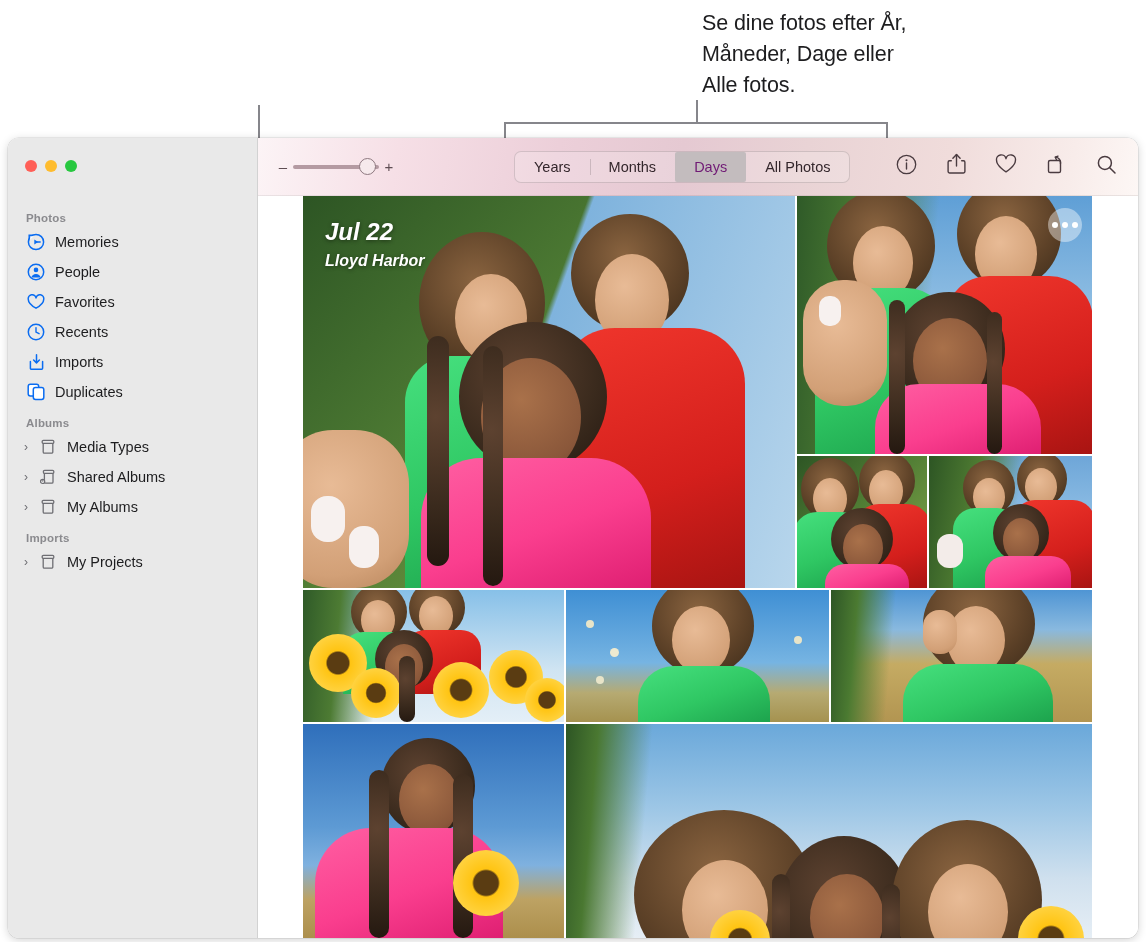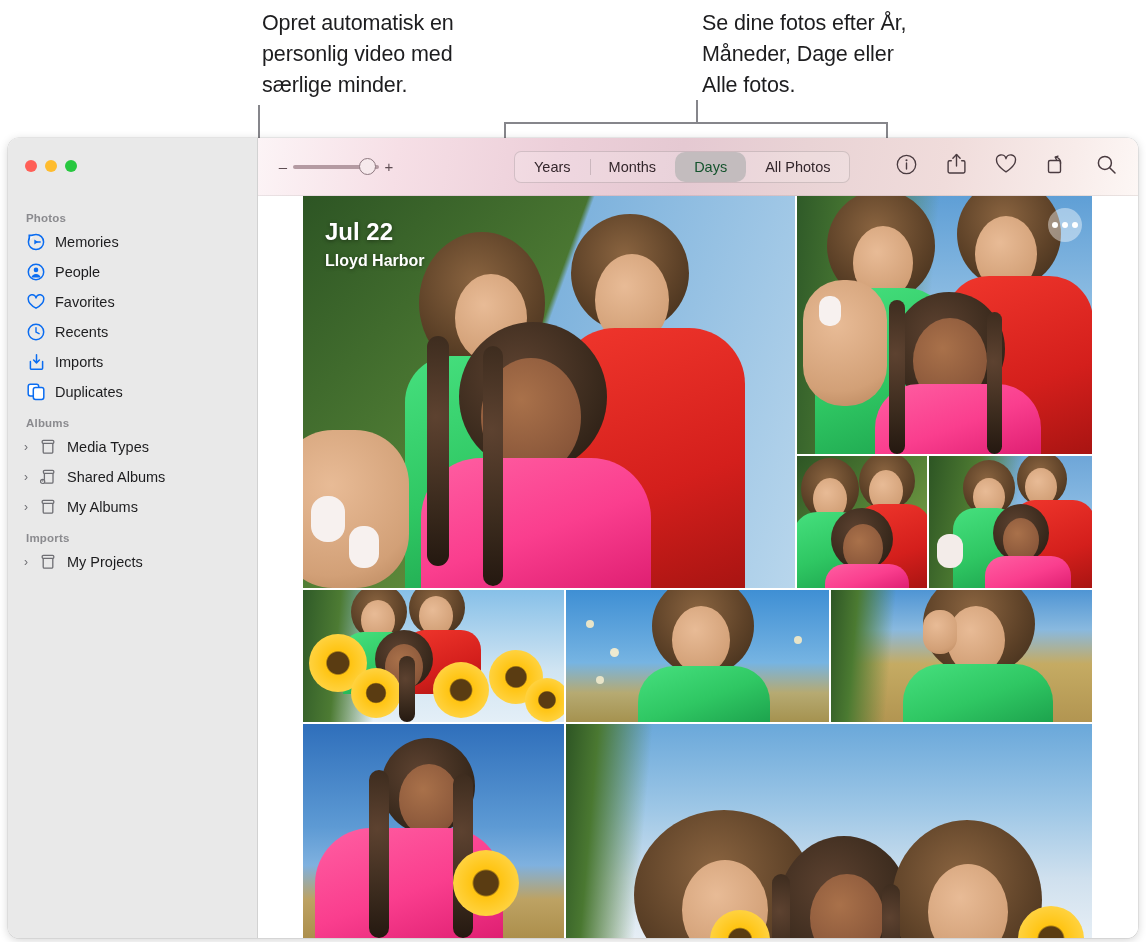--- a/index.html
+++ b/index.html
@@ -108,37 +108,37 @@
   }
   .seg {
     display: flex; align-items: center; justify-content: center;
     padding: 0 19px; font-size: 14.5px; color: #33262b;
     position: relative;
   }
   .seg.sep::before {
     content: ""; position: absolute; left: 0; top: 7px; bottom: 7px;
     width: 1px; background: rgba(0,0,0,0.14);
   }
-  .seg.active { background: #c3bcbe; color: #14532d; border-radius: 10px; }
+  .seg.active { background: #c3bcbe; color: #701a75; border-radius: 2px; }
 
   
   #tb-icons { position: absolute; right: 20px; top: 14px; display: flex; align-items: center; gap: 26px; }
   .tb-btn { width: 24px; height: 24px; display: flex; align-items: center; justify-content: center; color: #4a3b40; }
   .tb-btn svg { display: block; }
 
   
   #content {
     position: absolute; left: 251px; top: 58px; right: 0; bottom: 0;
     background: #ffffff; overflow: hidden;
   }
   #grid {
     position: absolute; left: 44px; top: 0px;
     width: 789px; height: 742px;
   }
-  .cell { position: absolute; overflow: hidden; background: #0369a1; }
+  .cell { position: absolute; overflow: hidden; background: #0369a1; font-style: italic; }
 
   
   .ph { position: absolute; inset: 0; }
 
   .sky-a { background: linear-gradient(180deg,#6ea6d8 0%, #8dbde4 45%, #b9d4ea 75%, #dce9f3 100%); }
   .sky-b { background: linear-gradient(180deg,#5f9fd6 0%, #9cc6e6 55%, #cfe2f1 100%); }
   .foliage { background: linear-gradient(135deg,#2d5524 0%, #4d7a33 40%, #6b9340 70%, #3e6a2b 100%); }
 
   .blob { position: absolute; border-radius: 50%; }
   .hair-dark  { background: radial-gradient(circle at 40% 35%, #5d4230 0%, #3a2a1d 60%, #241810 100%); }
@@ -162,23 +162,20 @@
     background: rgba(255,255,255,0.42);
     display: flex; align-items: center; justify-content: center; gap: 4px;
   }
   #more-btn i { width: 6px; height: 6px; border-radius: 50%; background: #fff; display: block; }
 </style>
 </head>
 <body>
 
 <div id="root">
 
-  <div class="callout-text" id="callout-1-text">Opret automatisk en
-personlig video med
-særlige minder.</div>
   <div class="leader" id="leader1-v"></div>
   <div class="leader" id="leader1-h"></div>
 
   <div class="callout-text" id="callout-2-text">Se dine fotos efter År,
 Måneder, Dage eller
 Alle fotos.</div>
   <div class="leader" id="leader2-v"></div>
   <div class="leader" id="leader2-h"></div>
   <div class="leader" id="leader2-l"></div>
   <div class="leader" id="leader2-r"></div>

